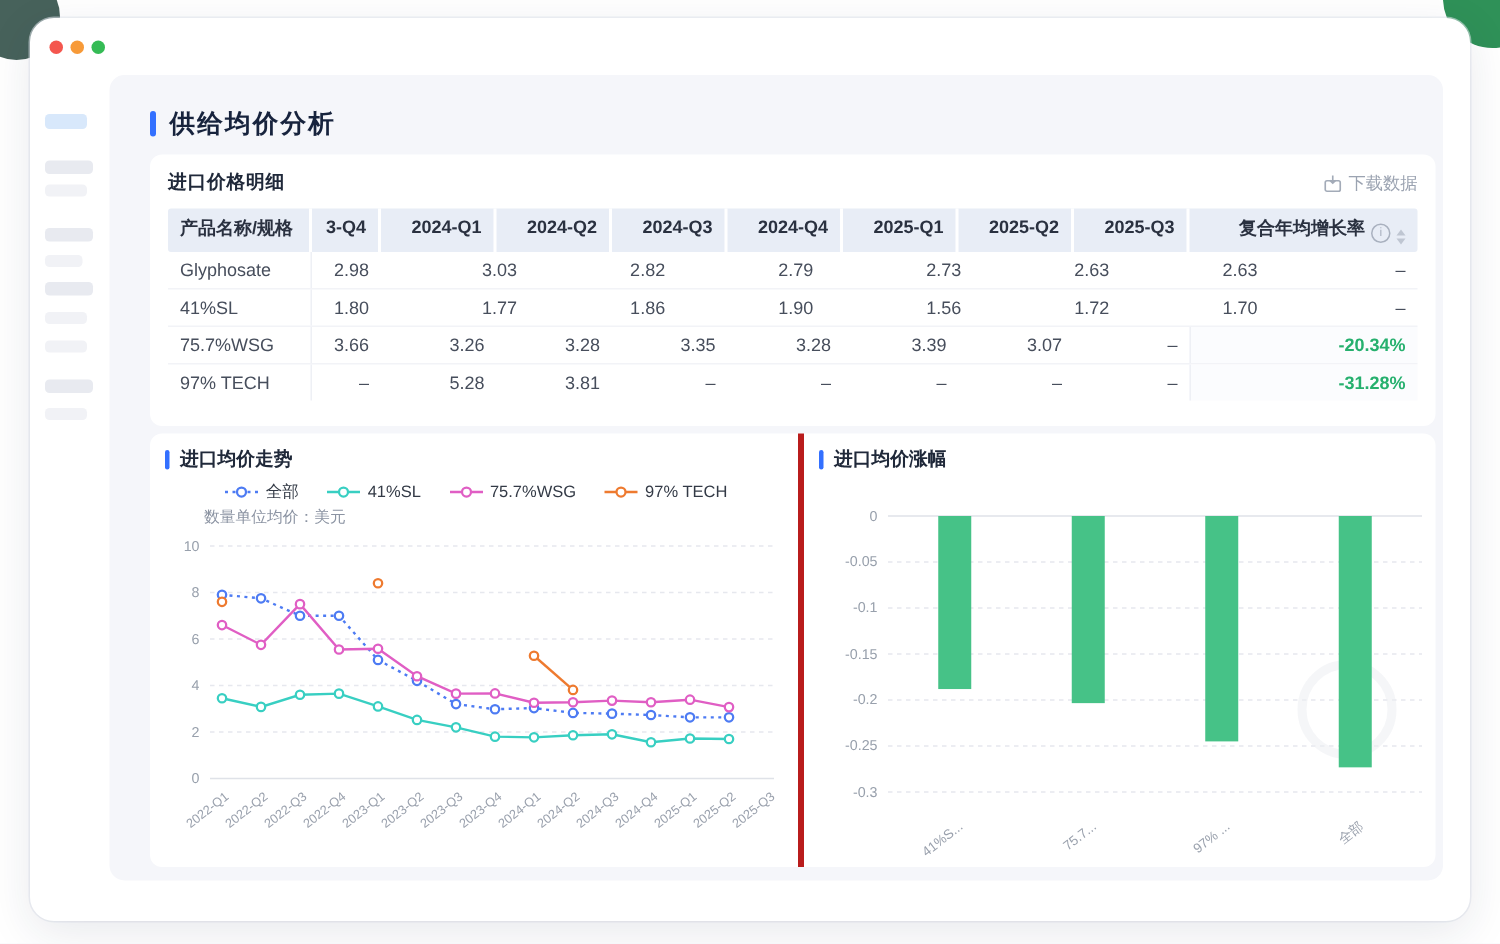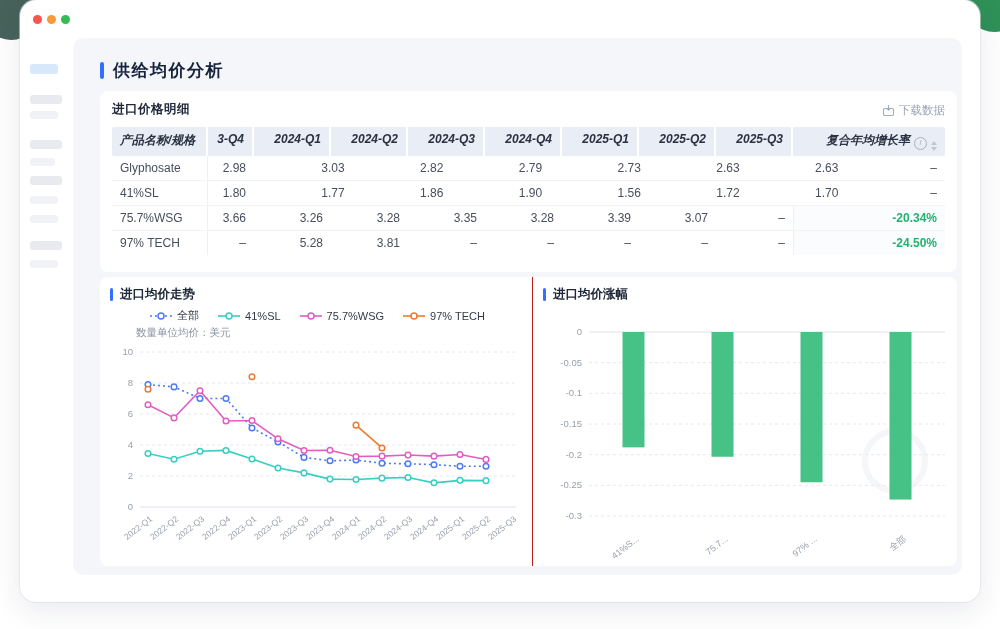--- a/index.html
+++ b/index.html
@@ -1,57 +1,57 @@
 <!DOCTYPE html>
 <html><head>
 <meta charset="utf-8">
 <style>
   html,body{margin:0;padding:0;}
   body{width:1000px;height:629px;background:#fff;font-family:"Liberation Sans",sans-serif;position:relative;overflow:hidden;}
   .deco-tl{position:absolute;left:-18px;top:-18px;width:58px;height:58px;border-radius:50%;background:#47625b;}
   .deco-tr{position:absolute;right:-28px;top:-34px;width:66px;height:66px;border-radius:50%;background:#2f9158;}
-  .window{position:absolute;left:20px;top:0;width:960px;height:602px;background:#fff;border-radius:16px;
+  .window{position:absolute;left:20px;top:12px;width:960px;height:602px;background:#fff;border-radius:16px;
           box-shadow:0 8px 30px rgba(30,40,70,.10),0 0 0 1px rgba(228,231,238,.55);}
   .lights{position:absolute;left:13px;top:15px;display:flex;gap:5px;}
   .light{width:9px;height:9px;border-radius:50%;}
   .light.red{background:#f4564e;}  .light.orange{background:#f79a38;}  .light.green{background:#35bb55;}
   .skel{position:absolute;border-radius:3px;}
   .panel{position:absolute;left:53px;top:38px;width:889px;height:537px;background:#f5f6fa;border-radius:10px;}
   .title-row{position:absolute;left:27px;top:21px;display:flex;align-items:center;gap:9px;}
   .tbar{width:4px;height:17px;background:#3370ff;border-radius:2px;}
   .page-title{font-size:17px;font-weight:bold;color:#17233d;letter-spacing:1.5px;}
   .card{position:absolute;background:#fff;border-radius:8px;box-sizing:border-box;}
   .table-card{left:27px;top:53px;width:857px;height:181px;padding:10px 12px;}
   .card-head{display:flex;justify-content:space-between;align-items:flex-end;}
   .card-title{font-size:12.5px;font-weight:bold;color:#20293a;letter-spacing:.5px;}
   .download-btn{display:flex;align-items:center;gap:4px;color:#9ba3b1;font-size:11.5px;cursor:pointer;}
   .tbl{margin-top:9px;font-size:12px;color:#474e5c;}
   .tbl-header{display:flex;background:#e8edf6;border-radius:2px;font-weight:bold;color:#2a3140;}
   .th,.td{padding:5px 8px;box-sizing:border-box;white-space:nowrap;overflow:hidden;}
-  .tbl-header .th{border-right:2px solid #fff;font-style:italic;}
+  .tbl-header .th{border-right:2px solid #fff;}
   .tbl-header .th:last-child{border-right:none;}
   .c-name{width:96px;text-align:left;}
   .c-q0{width:46px;text-align:right;}
   .c-q{flex:1;text-align:right;}
   .c-cagr{width:152px;text-align:right;}
   .tbl-row{display:flex;border-bottom:1px solid #f2f3f7;align-items:flex-end;}
   .tbl-row:last-child{border-bottom:none;}
   .tbl-row .c-name{border-right:1px solid #eef0f5;}
   .tbl-row .c-cagr{background:#fbfcfe;border-left:1px solid #eef0f5;color:#26b06e;font-weight:bold;}
   .info-icon{display:inline-flex;align-items:center;justify-content:center;width:11px;height:11px;
              border:1px solid #a9b1bf;border-radius:50%;font-size:8px;line-height:1;color:#a9b1bf;
              margin-left:4px;vertical-align:-1px;font-weight:normal;}
   .sort{display:inline-flex;flex-direction:column;gap:2px;margin-left:4px;vertical-align:-1px;}
   .sort i{display:block;width:0;height:0;border-left:3.5px solid transparent;border-right:3.5px solid transparent;}
   .sort .up{border-bottom:4px solid #bfc6d2;}
   .sort .down{border-top:4px solid #bfc6d2;}
   .charts-card{left:27px;top:239px;width:857px;height:289px;display:flex;}
   .chart-col{box-sizing:border-box;padding:9px 8px 6px 10px;}
   .chart-col.left{width:434px;}
-  .chart-col.right{flex:1;border-left:1px solid #b91c1c;}
+  .chart-col.right{flex:1;border-left:4px solid #b91c1c;}
   .section-title{display:flex;align-items:center;gap:7px;font-size:12.5px;font-weight:bold;color:#20293a;}
   .sbar{width:3px;height:13px;background:#3370ff;border-radius:1.5px;}
   .legend{display:flex;justify-content:center;align-items:center;gap:18px;margin-top:5px;font-size:11px;color:#333a46;}
   .legend-item{display:flex;align-items:center;gap:4px;cursor:pointer;}
   .unit{color:#8b93a2;font-size:10.5px;margin:3px 0 0 26px;}
   svg text{font-family:"Liberation Sans",sans-serif;}
 </style>
 </head>
 <body>
 
@@ -149,21 +149,21 @@
             <div class="tbl-row">
               <div class="td c-name">97% TECH</div>
               <div class="td c-q0">–</div>
               <div class="td c-q">5.28</div>
               <div class="td c-q">3.81</div>
               <div class="td c-q">–</div>
               <div class="td c-q">–</div>
               <div class="td c-q">–</div>
               <div class="td c-q">–</div>
               <div class="td c-q">–</div>
-              <div class="td c-cagr">-24.50%</div>
+              <div class="td c-cagr">-31.28%</div>
             </div>
           </div>
       </div>
     </div>
 
     <div class="card charts-card">
       <div class="chart-col left">
         <div class="section-title">
           <span class="sbar"></span>
           <span>进口均价走势</span>

